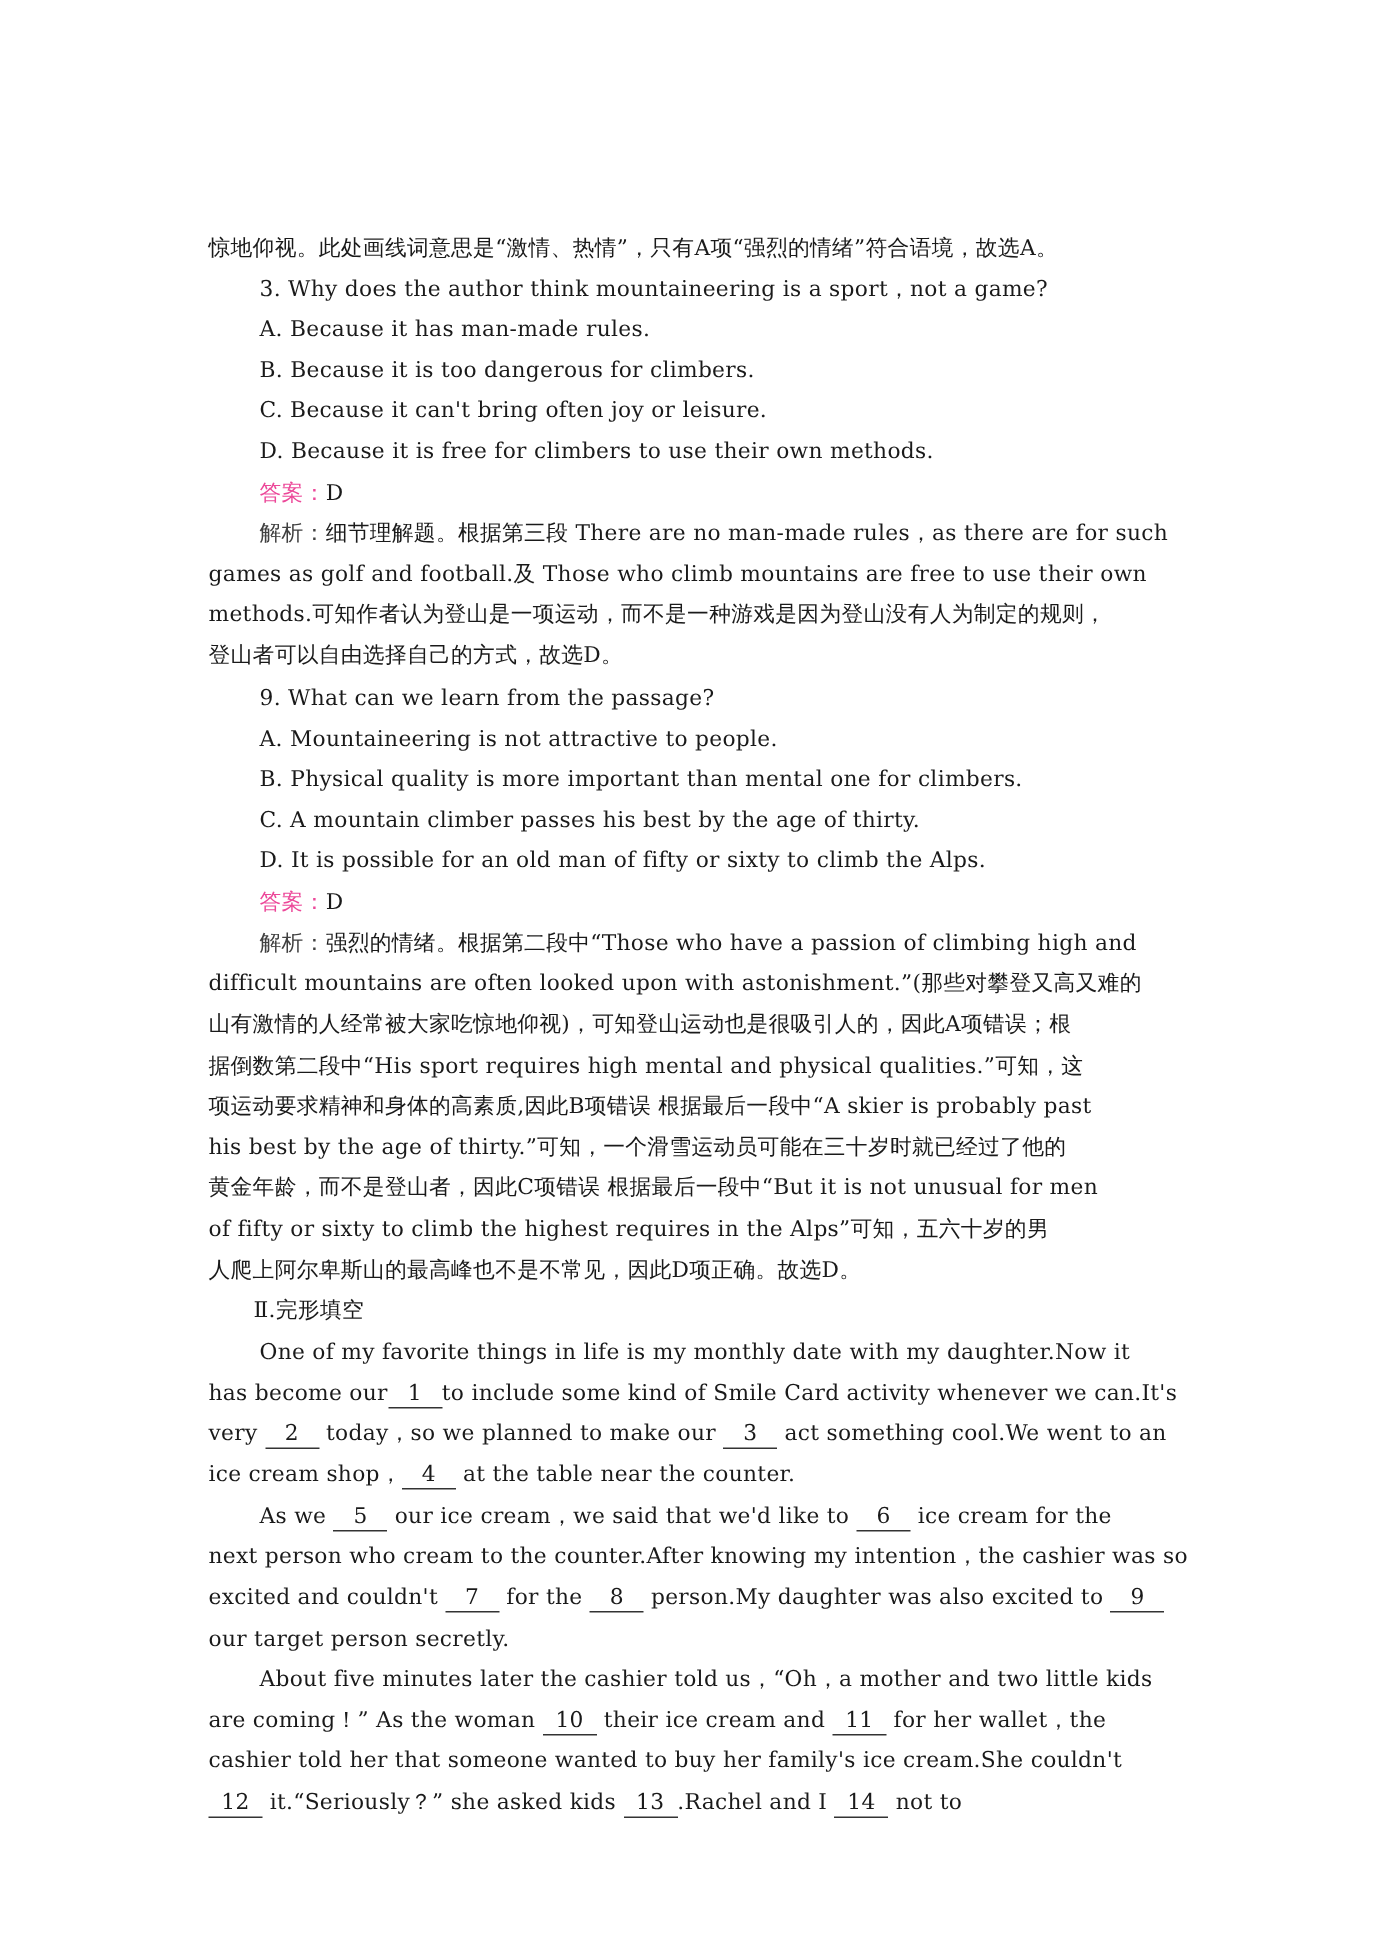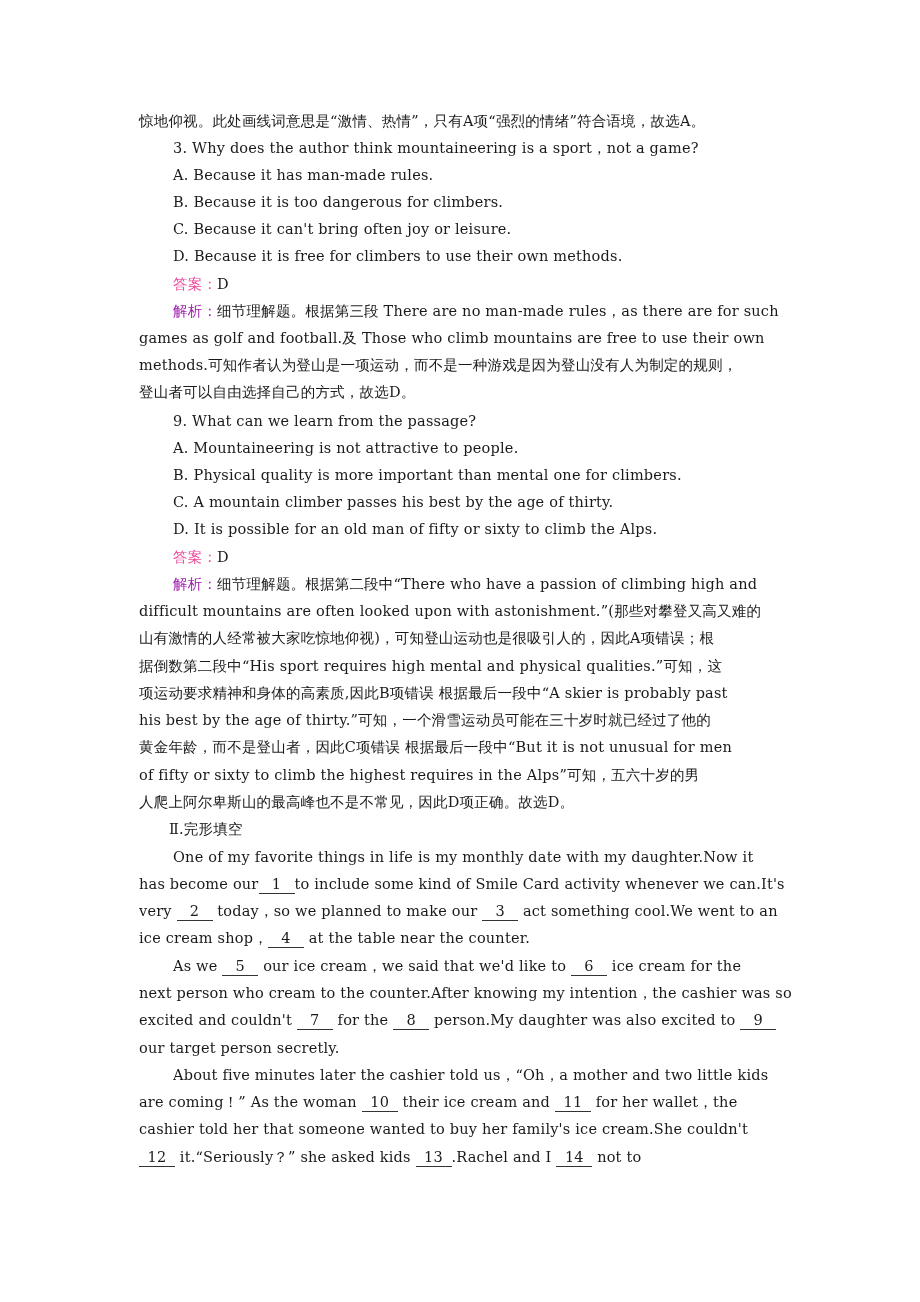--- a/index.html
+++ b/index.html
@@ -1,22 +1,22 @@
 <!DOCTYPE html>
 <html><head>
 <meta charset="utf-8">
 <style>
   html, body { margin: 0; padding: 0; background: #ffffff; }
   body { width: 920px; height: 1302px; position: relative; overflow: hidden;
          font-family: "DejaVu Serif", "Liberation Serif", serif; color: #1a1a1a; }
   .page { position: absolute; left: 139px; top: 108px; width: 690px; }
-  .line { position: absolute; left: 0; white-space: nowrap; font-size: 14.5px; line-height: 27px; height: 27px; letter-spacing: 0.2px; }
+  .line { position: absolute; left: 0; white-space: nowrap; font-size: 14.5px; line-height: 27px; height: 27px; letter-spacing: 0.2px; margin-top: 45px; }
   .ind { left: 34px; }
   .red { color: #ec4899; }
-  .blue { color: #a21caf; }
+  .blue { color: #404040; }
   .u { }
   .blank { display: inline-block; text-align: center; border-bottom: 1px solid #333; line-height: 18px; min-width: 36px; }
 </style>
 </head>
 <body>
 
 <div class="page">
   <div class="line" style="top:0;left:0">惊地仰视。此处画线词意思是“激情、热情”，只有A项“强烈的情绪”符合语境，故选A。</div>
   <div class="line ind" style="top:27px">3. Why does the author think mountaineering is a sport，not a game?</div>
   <div class="line ind" style="top:54px">A. Because it has man-made rules.</div>
@@ -36,21 +36,21 @@
 
   <div class="line ind" style="top:300px">9. What can we learn from the passage?</div>
   <div class="line ind" style="top:327px">A. Mountaineering is not attractive to people.</div>
   <div class="line ind" style="top:354px">B. Physical quality is more important than mental one for climbers.</div>
   <div class="line ind" style="top:381px">C. A mountain climber passes his best by the age of thirty.</div>
   <div class="line ind" style="top:408px">D. It is possible for an old man of fifty or sixty to climb the Alps.</div>
   <div class="line ind" style="top:436px">
     <span class="red">答案：</span><span>D</span>
   </div>
   <div class="line ind" style="top:463px">
-    <span class="blue">解析：</span><span>细节理解题。根据第二段中“There who have a </span><span class="u">passion</span><span> of climbing high and</span>
+    <span class="blue">解析：</span><span>强烈的情绪。根据第二段中“Those who have a </span><span class="u">passion</span><span> of climbing high and</span>
   </div>
   <div class="line" style="top:490px">difficult mountains are often looked upon with astonishment.”(那些对攀登又高又难的</div>
   <div class="line" style="top:517px">山有激情的人经常被大家吃惊地仰视)，可知登山运动也是很吸引人的，因此A项错误；根</div>
   <div class="line" style="top:545px">据倒数第二段中“His sport requires high mental and physical qualities.”可知，这</div>
   <div class="line" style="top:572px">项运动要求精神和身体的高素质,因此B项错误 根据最后一段中“A skier is probably past</div>
   <div class="line" style="top:599px">his best by the age of thirty.”可知，一个滑雪运动员可能在三十岁时就已经过了他的</div>
   <div class="line" style="top:626px">黄金年龄，而不是登山者，因此C项错误 根据最后一段中“But it is not unusual for men</div>
   <div class="line" style="top:654px">of fifty or sixty to climb the highest requires in the Alps”可知，五六十岁的男</div>
   <div class="line" style="top:681px">人爬上阿尔卑斯山的最高峰也不是不常见，因此D项正确。故选D。</div>
 

